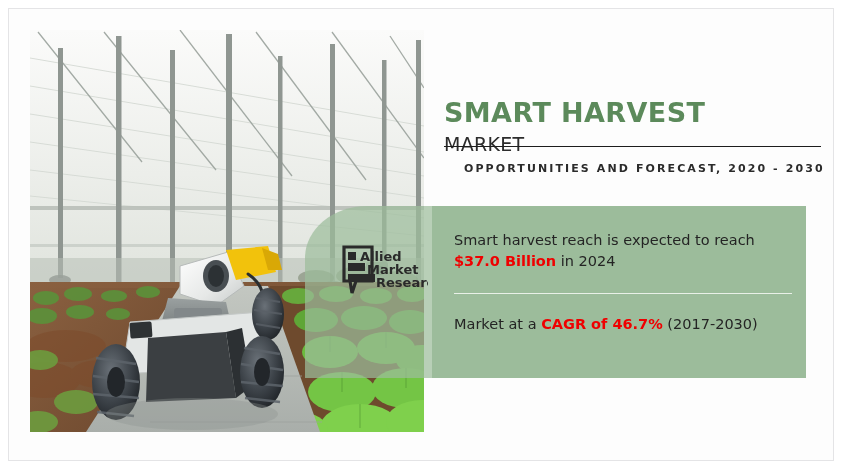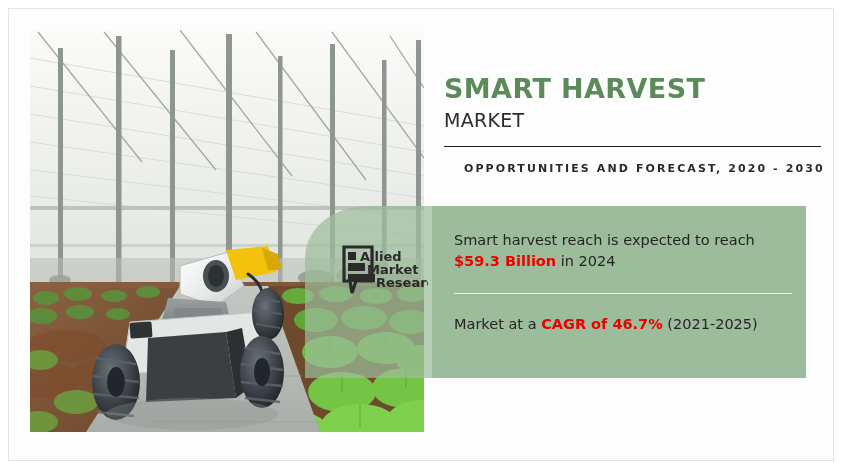--- a/index.html
+++ b/index.html
@@ -43,20 +43,21 @@
     top: 65px;
     width: 375px;
   }
   #title-main {
     font-size: 27px;
     font-weight: bold;
     letter-spacing: 0.4px;
     color: #5c8a5b;
     line-height: 1.1;
     white-space: nowrap;
+    margin-top: 24px;
   }
   #title-sub {
     margin-top: 6px;
     font-size: 19px;
     font-weight: normal;
     color: #2c2c2c;
     letter-spacing: 0.3px;
     line-height: 1.15;
   }
   #rule {
@@ -367,27 +368,27 @@
   <div id="kicker">OPPORTUNITIES AND FORECAST, 2020 - 2030</div>
 
   <div id="stats">
     <div id="stats-flap">
       <div id="stats-flap-shape"></div>
     </div>
     <div id="stats-solid"></div>
 
     <div id="stats-body">
       <div class="stat-line">
-        <span>Smart harvest reach is expected to reach </span><span class="hl">$59.3 Billion</span><span> in 2024</span>
+        <span>Smart harvest reach is expected to reach </span><span class="hl">$37.0 Billion</span><span> in 2024</span>
       </div>
 
       <div id="stat-divider"></div>
 
       <div class="stat-line">
-        <span>Market at a </span><span class="hl">CAGR of 46.7%</span><span> (2021-2025)</span>
+        <span>Market at a </span><span class="hl">CAGR of 46.7%</span><span> (2017-2030)</span>
       </div>
     </div>
   </div>
 
   <div id="watermark">
     <svg viewBox="0 0 86 56" aria-hidden="true">
 
       <path d="M2 6 H30 V40 H14 L10 52 L8 40 H2 Z" fill="none" stroke="#2a2a2a" stroke-width="3.2" stroke-linejoin="miter"></path>
 
       <rect x="6" y="11" width="8" height="8" fill="#2a2a2a"></rect>

